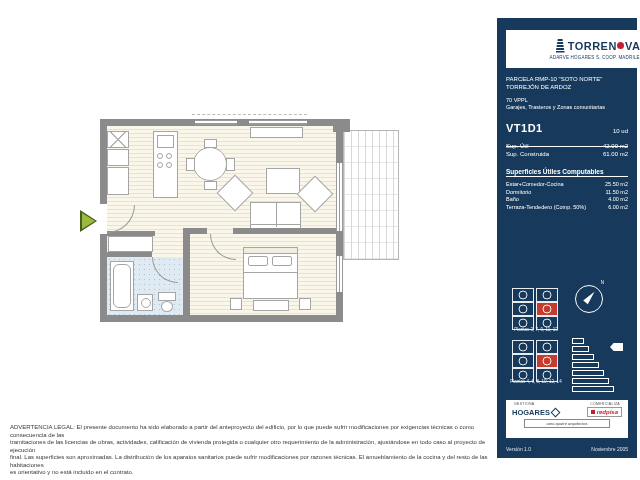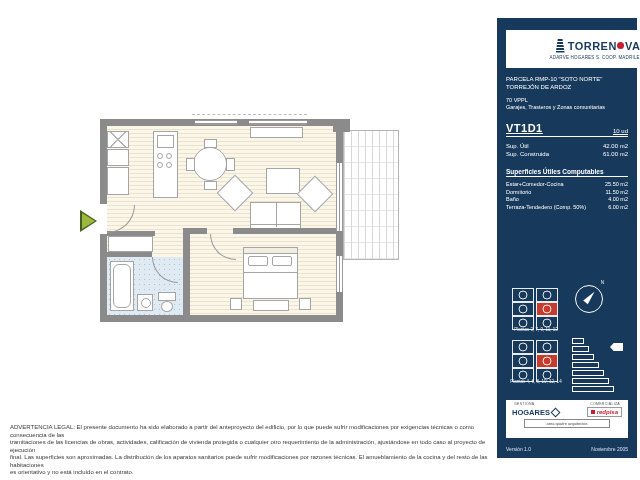--- a/index.html
+++ b/index.html
@@ -35,21 +35,21 @@
             display:flex;flex-direction:column;align-items:center;justify-content:center;padding-left:32px;}
   .brand-row{display:flex;align-items:center;gap:3px;}
   .tower{width:9px;height:14px;background:repeating-linear-gradient(0deg,#16395c 0 2px,#ffffff 2px 3px);
          clip-path:polygon(25% 0,75% 0,100% 100%,0 100%);}
   .brand{font-size:11px;font-weight:bold;color:#16395c;letter-spacing:.5px;display:flex;align-items:center;}
   .brand .o-dot{width:7px;height:7px;border-radius:50%;background:#c41e2f;display:inline-block;margin:0 .5px;}
   .logo-sub{font-size:4.5px;color:#16395c;margin-top:2px;letter-spacing:.2px;}
   .proj{position:absolute;left:9px;top:57px;width:122px;font-size:6px;line-height:8px;}
   .proj .sub{margin-top:6px;font-size:5.5px;line-height:7px;}
   .unit-head{position:absolute;left:9px;top:104px;width:122px;border-bottom:1px solid #fff;
-             display:flex;justify-content:space-between;align-items:flex-end;padding-bottom:2px;text-decoration:underline;}
+             display:flex;justify-content:space-between;align-items:flex-end;padding-bottom:12px;}
   .unit-code{font-size:11px;font-weight:bold;letter-spacing:.5px;}
   .unit-count{font-size:6px;}
   .rowline{display:flex;justify-content:space-between;font-size:6px;line-height:8px;}
   .areas{position:absolute;left:9px;top:124px;width:122px;}
   .comp-title{position:absolute;left:9px;top:150px;width:122px;font-size:6.5px;font-weight:bold;
               border-bottom:1px solid #fff;padding-bottom:1px;}
   .comp-rows{position:absolute;left:9px;top:163px;width:122px;}
   .comp-rows .rowline{font-size:5.5px;line-height:7.5px;}
 
   .keyplan{position:absolute;width:46px;display:grid;grid-template-columns:1fr 1fr;column-gap:2px;row-gap:0;}

